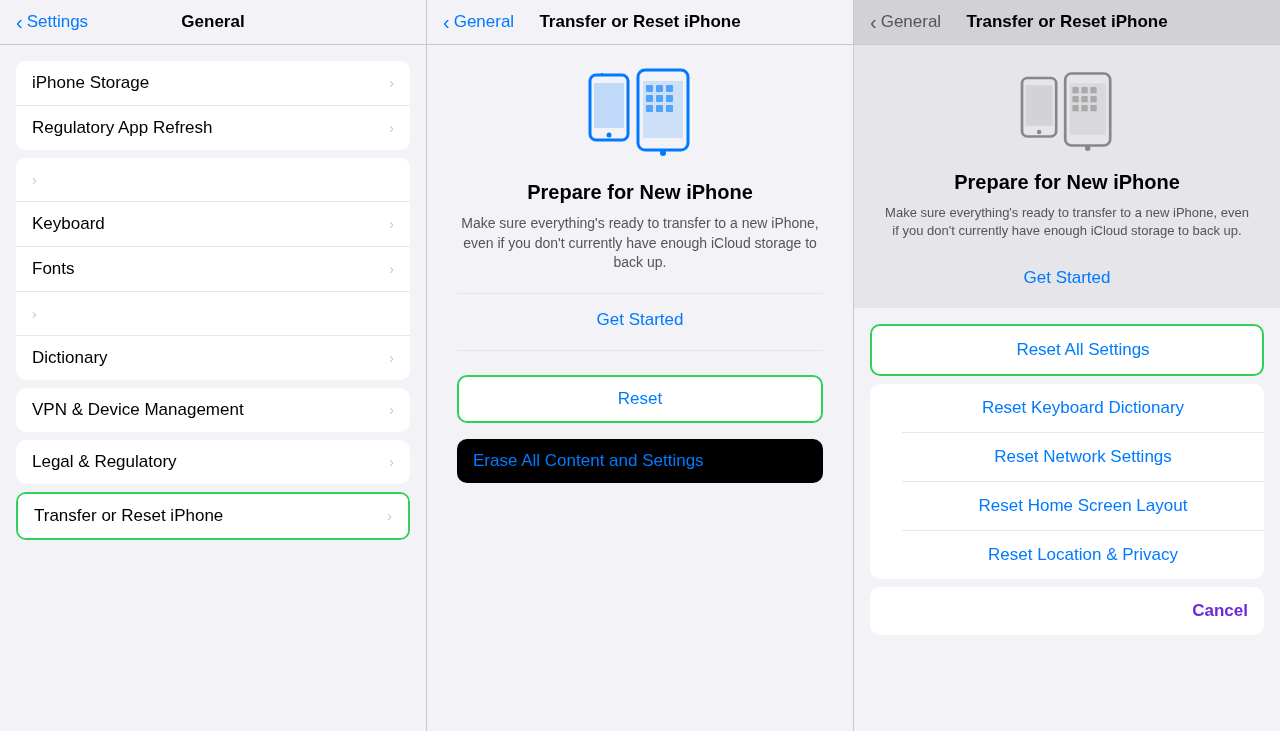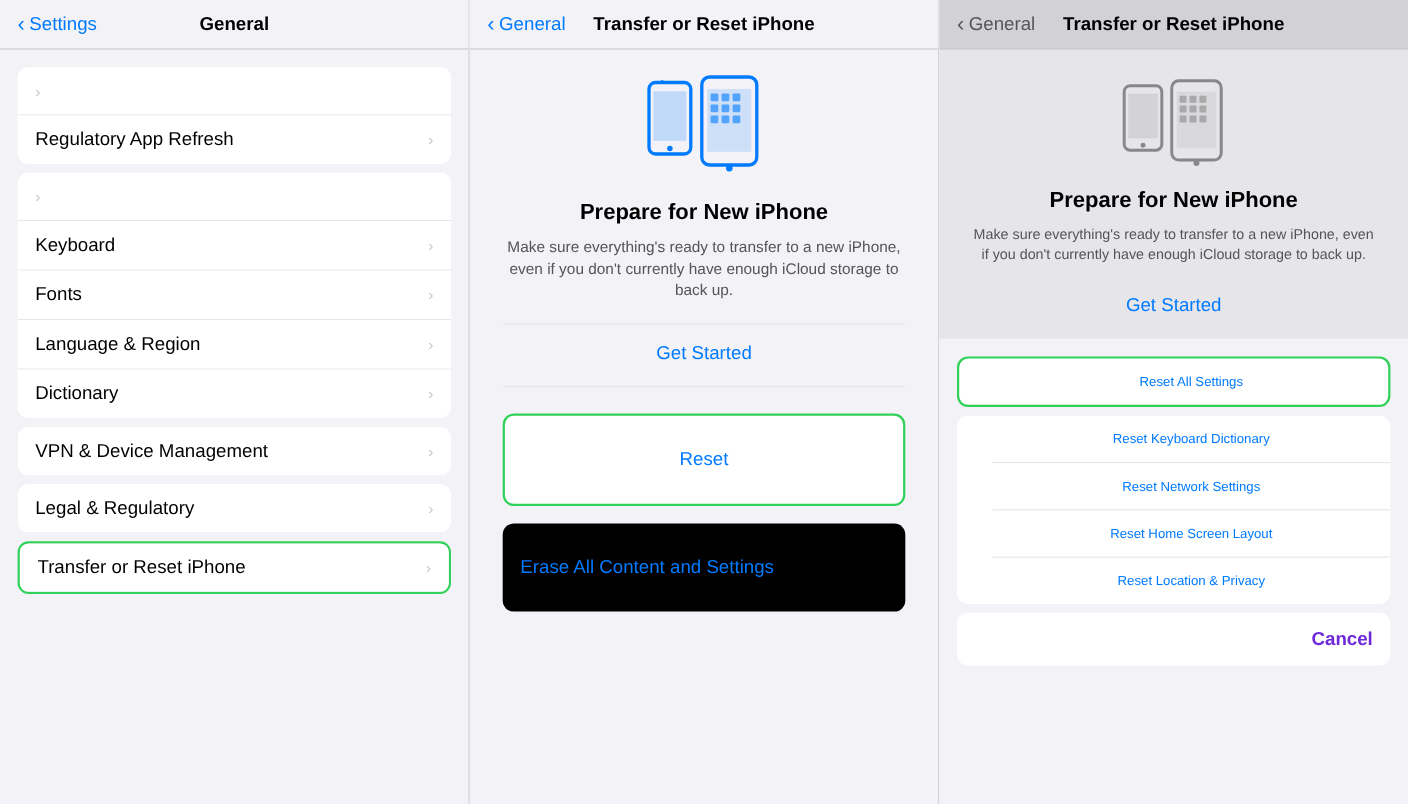--- a/index.html
+++ b/index.html
@@ -167,21 +167,21 @@
     .reset-card {
       background: #fff;
       border-radius: 10px;
       border: 2px solid #30d158;
       width: 100%;
       margin: 8px 0;
       overflow: hidden;
     }
 
     .reset-card-item {
-      padding: 30px 16px;
+      padding: 12px 16px;
       text-align: center;
       color: #007aff;
       font-size: 17px;
       cursor: pointer;
       border-bottom: 1px solid #e5e5ea;
     }
 
     .reset-card-item:last-child {
       border-bottom: none;
     }
@@ -212,21 +212,21 @@
       background: #fff;
       border-radius: 10px;
       overflow: hidden;
       margin-bottom: 8px;
     }
 
     .reset-list-item {
       padding: 14px 13px;
       text-align: center;
       color: #007aff;
-      font-size: 12px;
+      font-size: 17px;
       cursor: pointer;
       border-bottom: 1px solid #e5e5ea;
       margin-left: 32px;
     }
 
     .reset-list-item:last-child {
       border-bottom: none;
     }
 
     .cancel-group {
@@ -254,20 +254,21 @@
       <span class="nav-chevron-left">‹</span>
       <span>Settings</span>
     </div>
     <span class="nav-title">General</span>
   </div>
 
   <div class="settings-list">
 
     <div class="settings-group">
       <div class="settings-item">
+        <span class="settings-item-label">iPhone Storage</span>
         <span class="settings-item-chevron">›</span>
       </div>
       <div class="settings-item">
         <span class="settings-item-label">Regulatory App Refresh</span>
         <span class="settings-item-chevron">›</span>
       </div>
     </div>
 
     <div class="settings-group">
       <div class="settings-item">
@@ -275,21 +276,20 @@
       </div>
       <div class="settings-item">
         <span class="settings-item-label">Keyboard</span>
         <span class="settings-item-chevron">›</span>
       </div>
       <div class="settings-item">
         <span class="settings-item-label">Fonts</span>
         <span class="settings-item-chevron">›</span>
       </div>
       <div class="settings-item">
-        <span class="settings-item-label">Language &amp; Region</span>
         <span class="settings-item-chevron">›</span>
       </div>
       <div class="settings-item">
         <span class="settings-item-label">Dictionary</span>
         <span class="settings-item-chevron">›</span>
       </div>
     </div>
 
     <div class="settings-group">
       <div class="settings-item">

